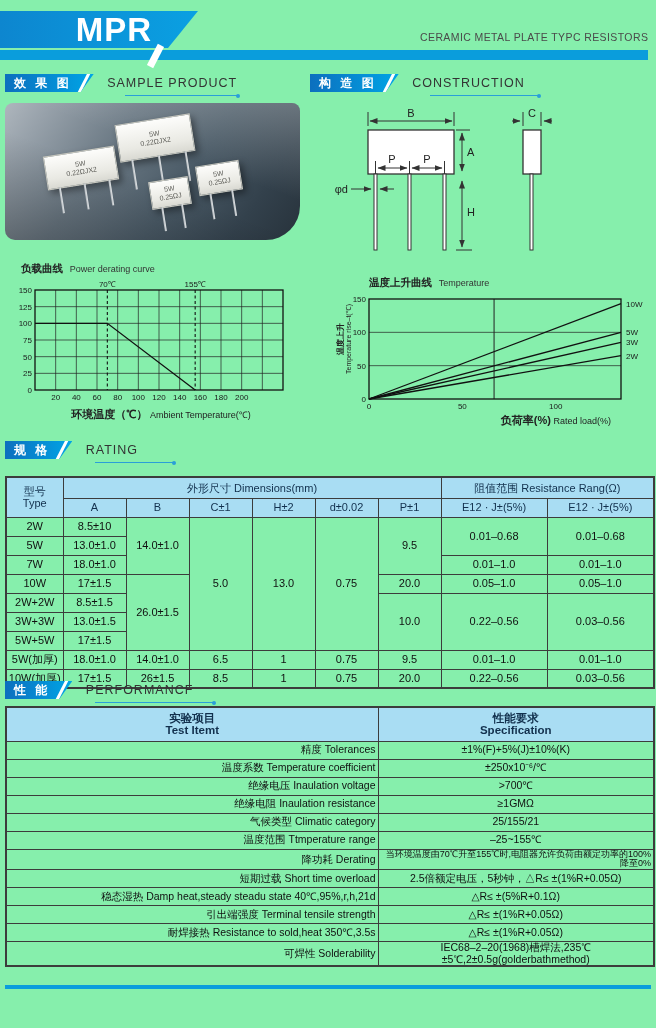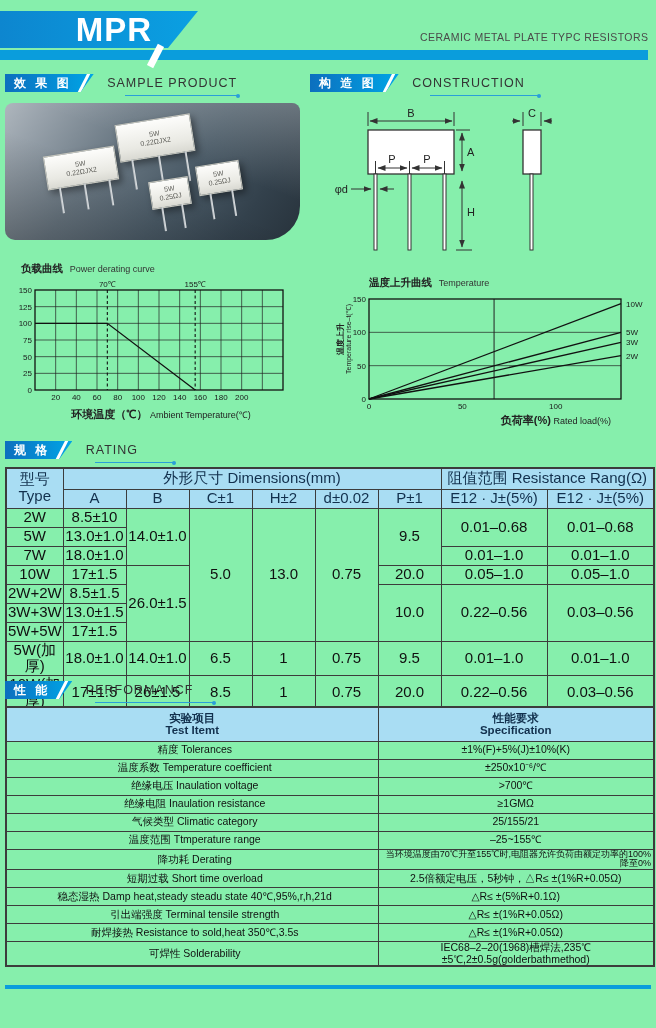--- a/index.html
+++ b/index.html
@@ -62,33 +62,33 @@
   .c-xlabel { font-size:9px; color:#222; text-align:center; margin-top:-2px; }
   .c-xlabel .cn { font-weight:bold; font-size:11px; }
   .c-xlabel .en { font-size:9px; }
   .chart2 .c-xlabel { text-align:right; padding-right:50px; }
   .ylab { position:absolute; left:-6px; top:118px; transform:rotate(-90deg); transform-origin:0 0; font-size:7px; color:#222; line-height:8px; width:110px; text-align:center; }
   .ylab .cn { font-weight:bold; font-size:8px; }
   svg text { font-family:"Liberation Sans",sans-serif; }
 
   
   .rating-sec { position:absolute; left:5px; top:441px; width:648px; }
-  table.rating { border-collapse:collapse; table-layout:fixed; width:648px; margin-top:6px;
-    font-size:15px; text-align:center; color:#101010; border:2px solid #3c3c3c; }
+  table.rating { border-collapse:collapse; table-layout:fixed; width:648px; margin-top:15px;
+    font-size:11px; text-align:center; color:#101010; border:2px solid #3c3c3c; }
   table.rating th, table.rating td { border:1px solid #3c3c3c; height:19px; padding:0 1px; line-height:1.12; overflow:hidden; }
   table.rating th { background:#a9ddf3; font-weight:400; color:#12304d; }
   table.rating th.h1 { height:21px; }
 
   
   .perf-sec { position:absolute; left:5px; top:681px; width:648px; }
   table.perf { border-collapse:collapse; table-layout:fixed; width:648px; margin-top:5px;
     font-size:10.5px; color:#101010; border:2px solid #3c3c3c; }
   table.perf th, table.perf td { border:1px solid #3c3c3c; height:18px; padding:0 2px; line-height:1.1; overflow:hidden; }
   table.perf th { background:#a9ddf3; font-weight:700; color:#12304d; height:34px; font-size:11.5px; }
-  table.perf td.item { text-align:center; padding-left:7px; }
+  table.perf td.item { text-align:right; padding-left:7px; }
   table.perf td.spec { text-align:center; }
   table.perf td.small { font-size:9px;text-align:right; }
 
   .bottom-bar { position:absolute; left:5px; top:985px; width:646px; height:4px; background:#0a9ddc; }
 </style>
 </head>
 <body>
 
 <div class="page">
 

